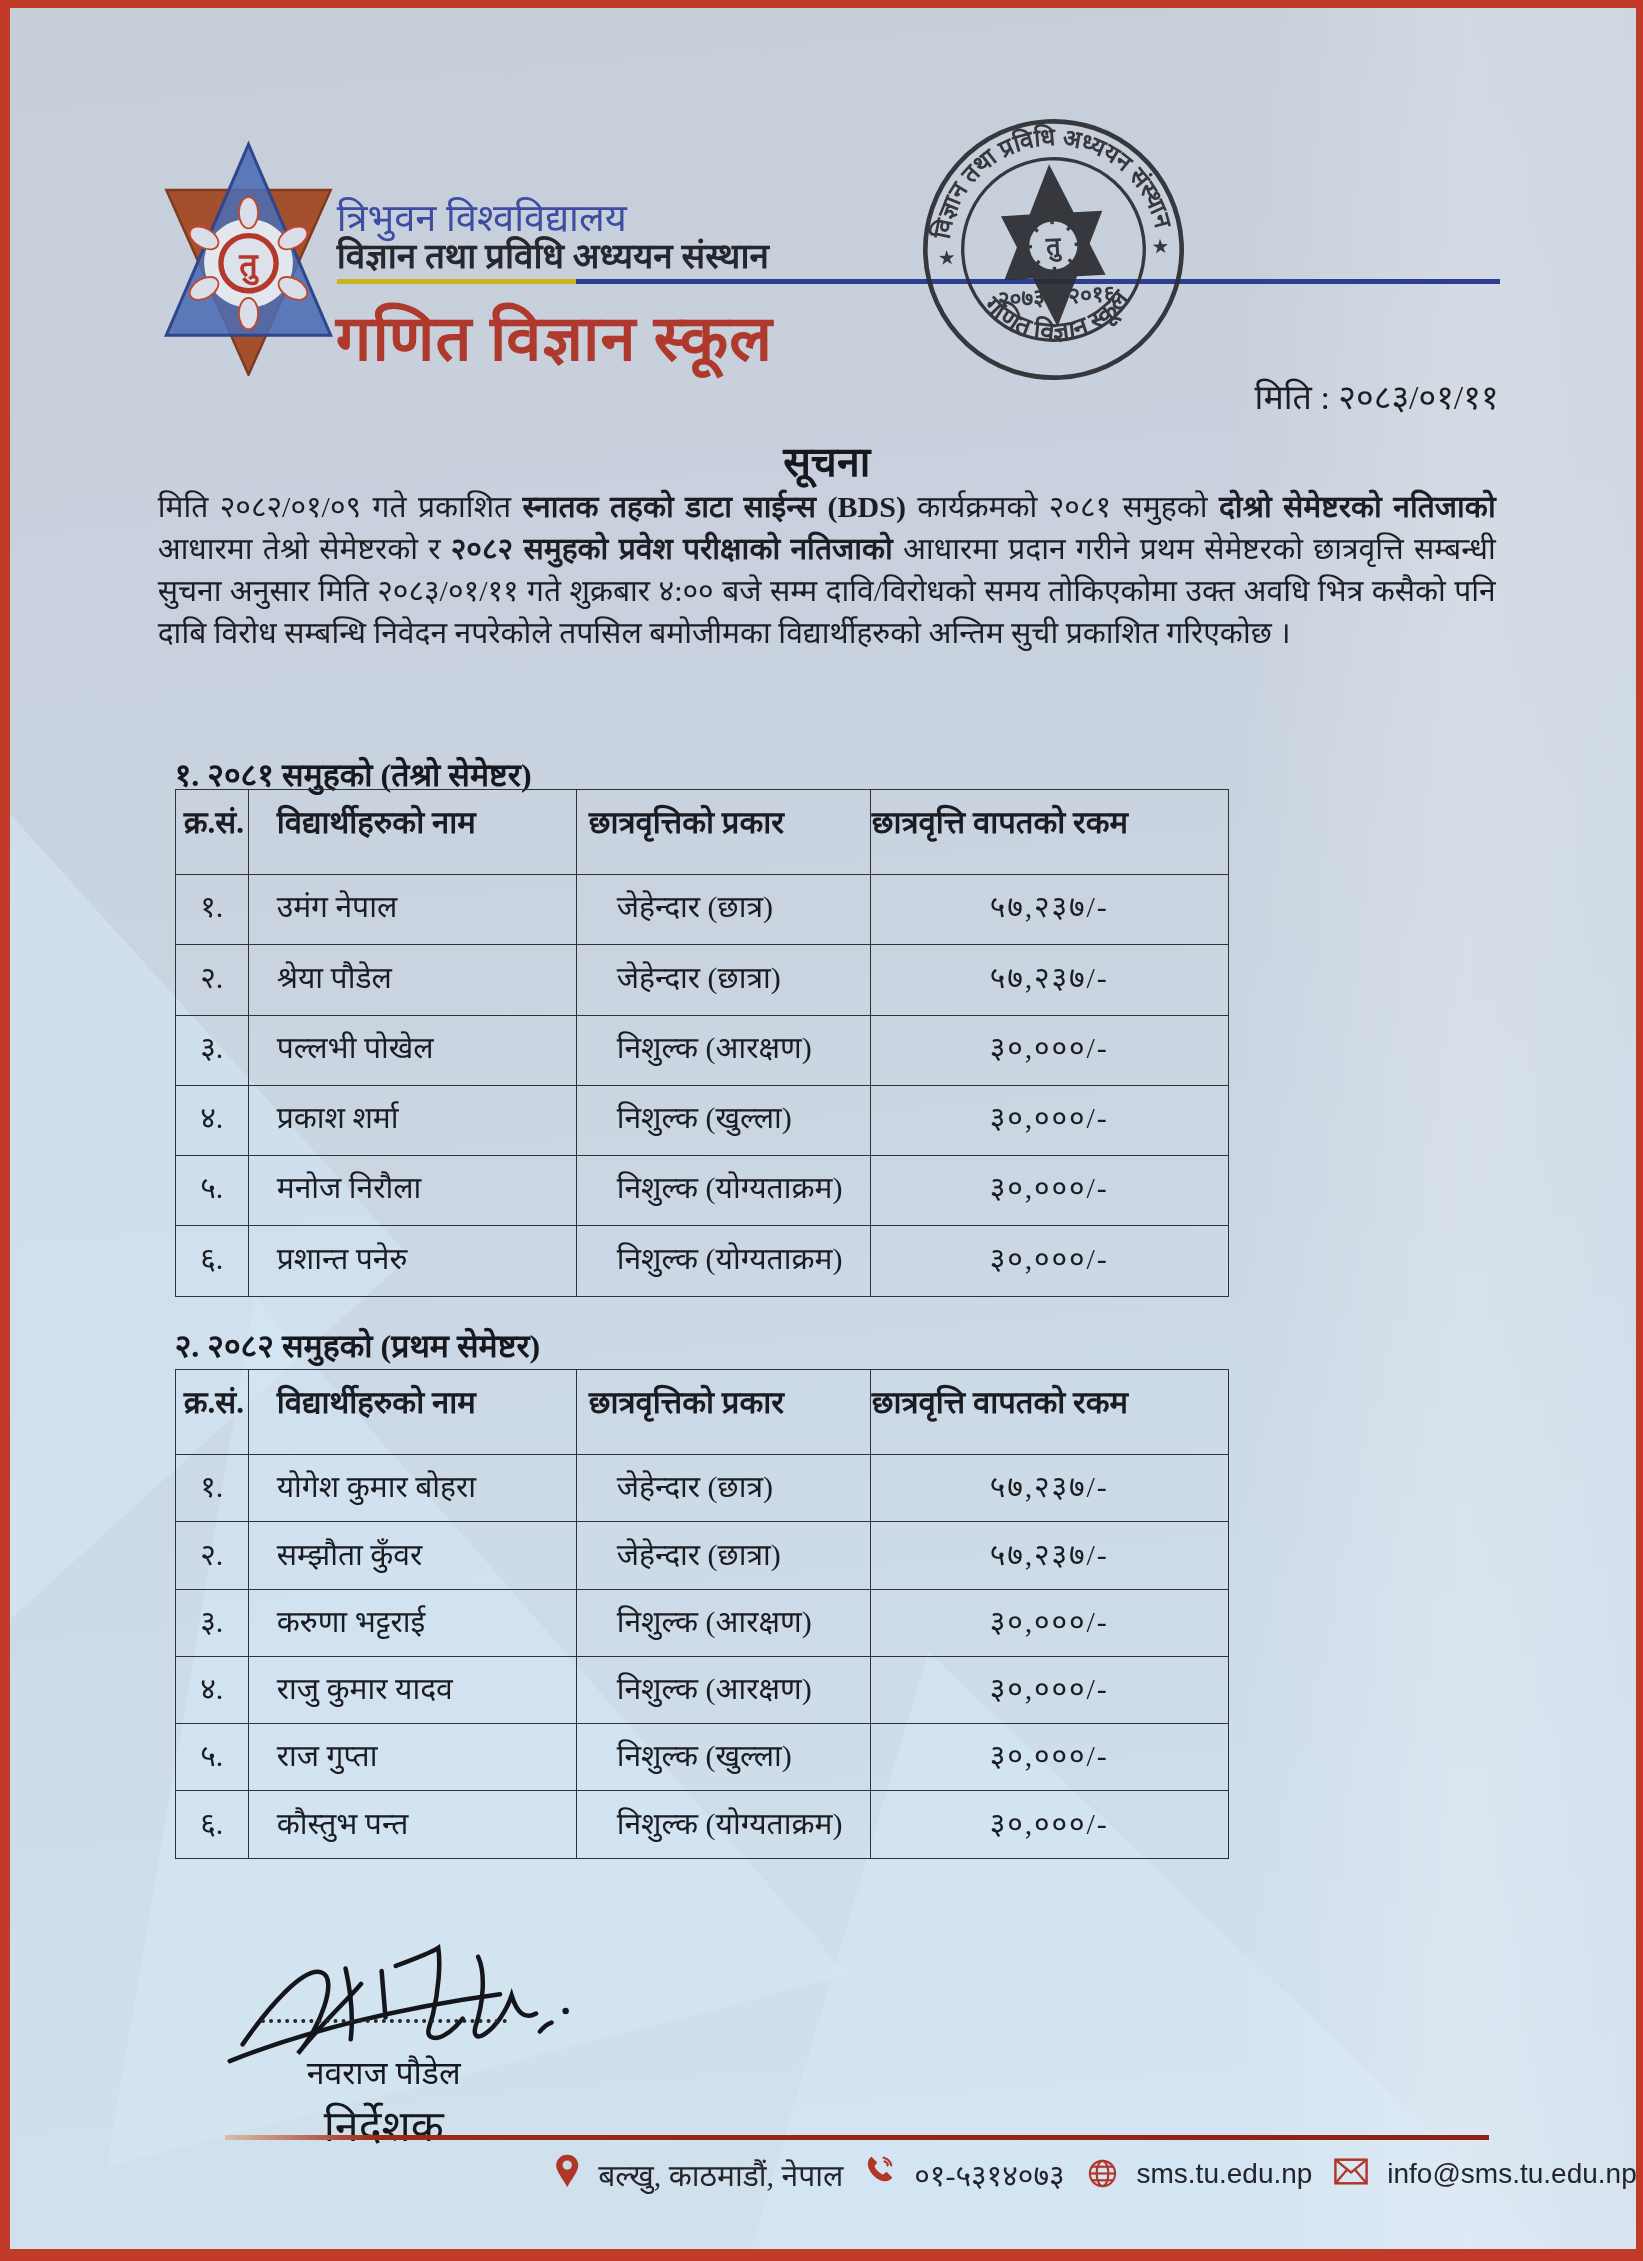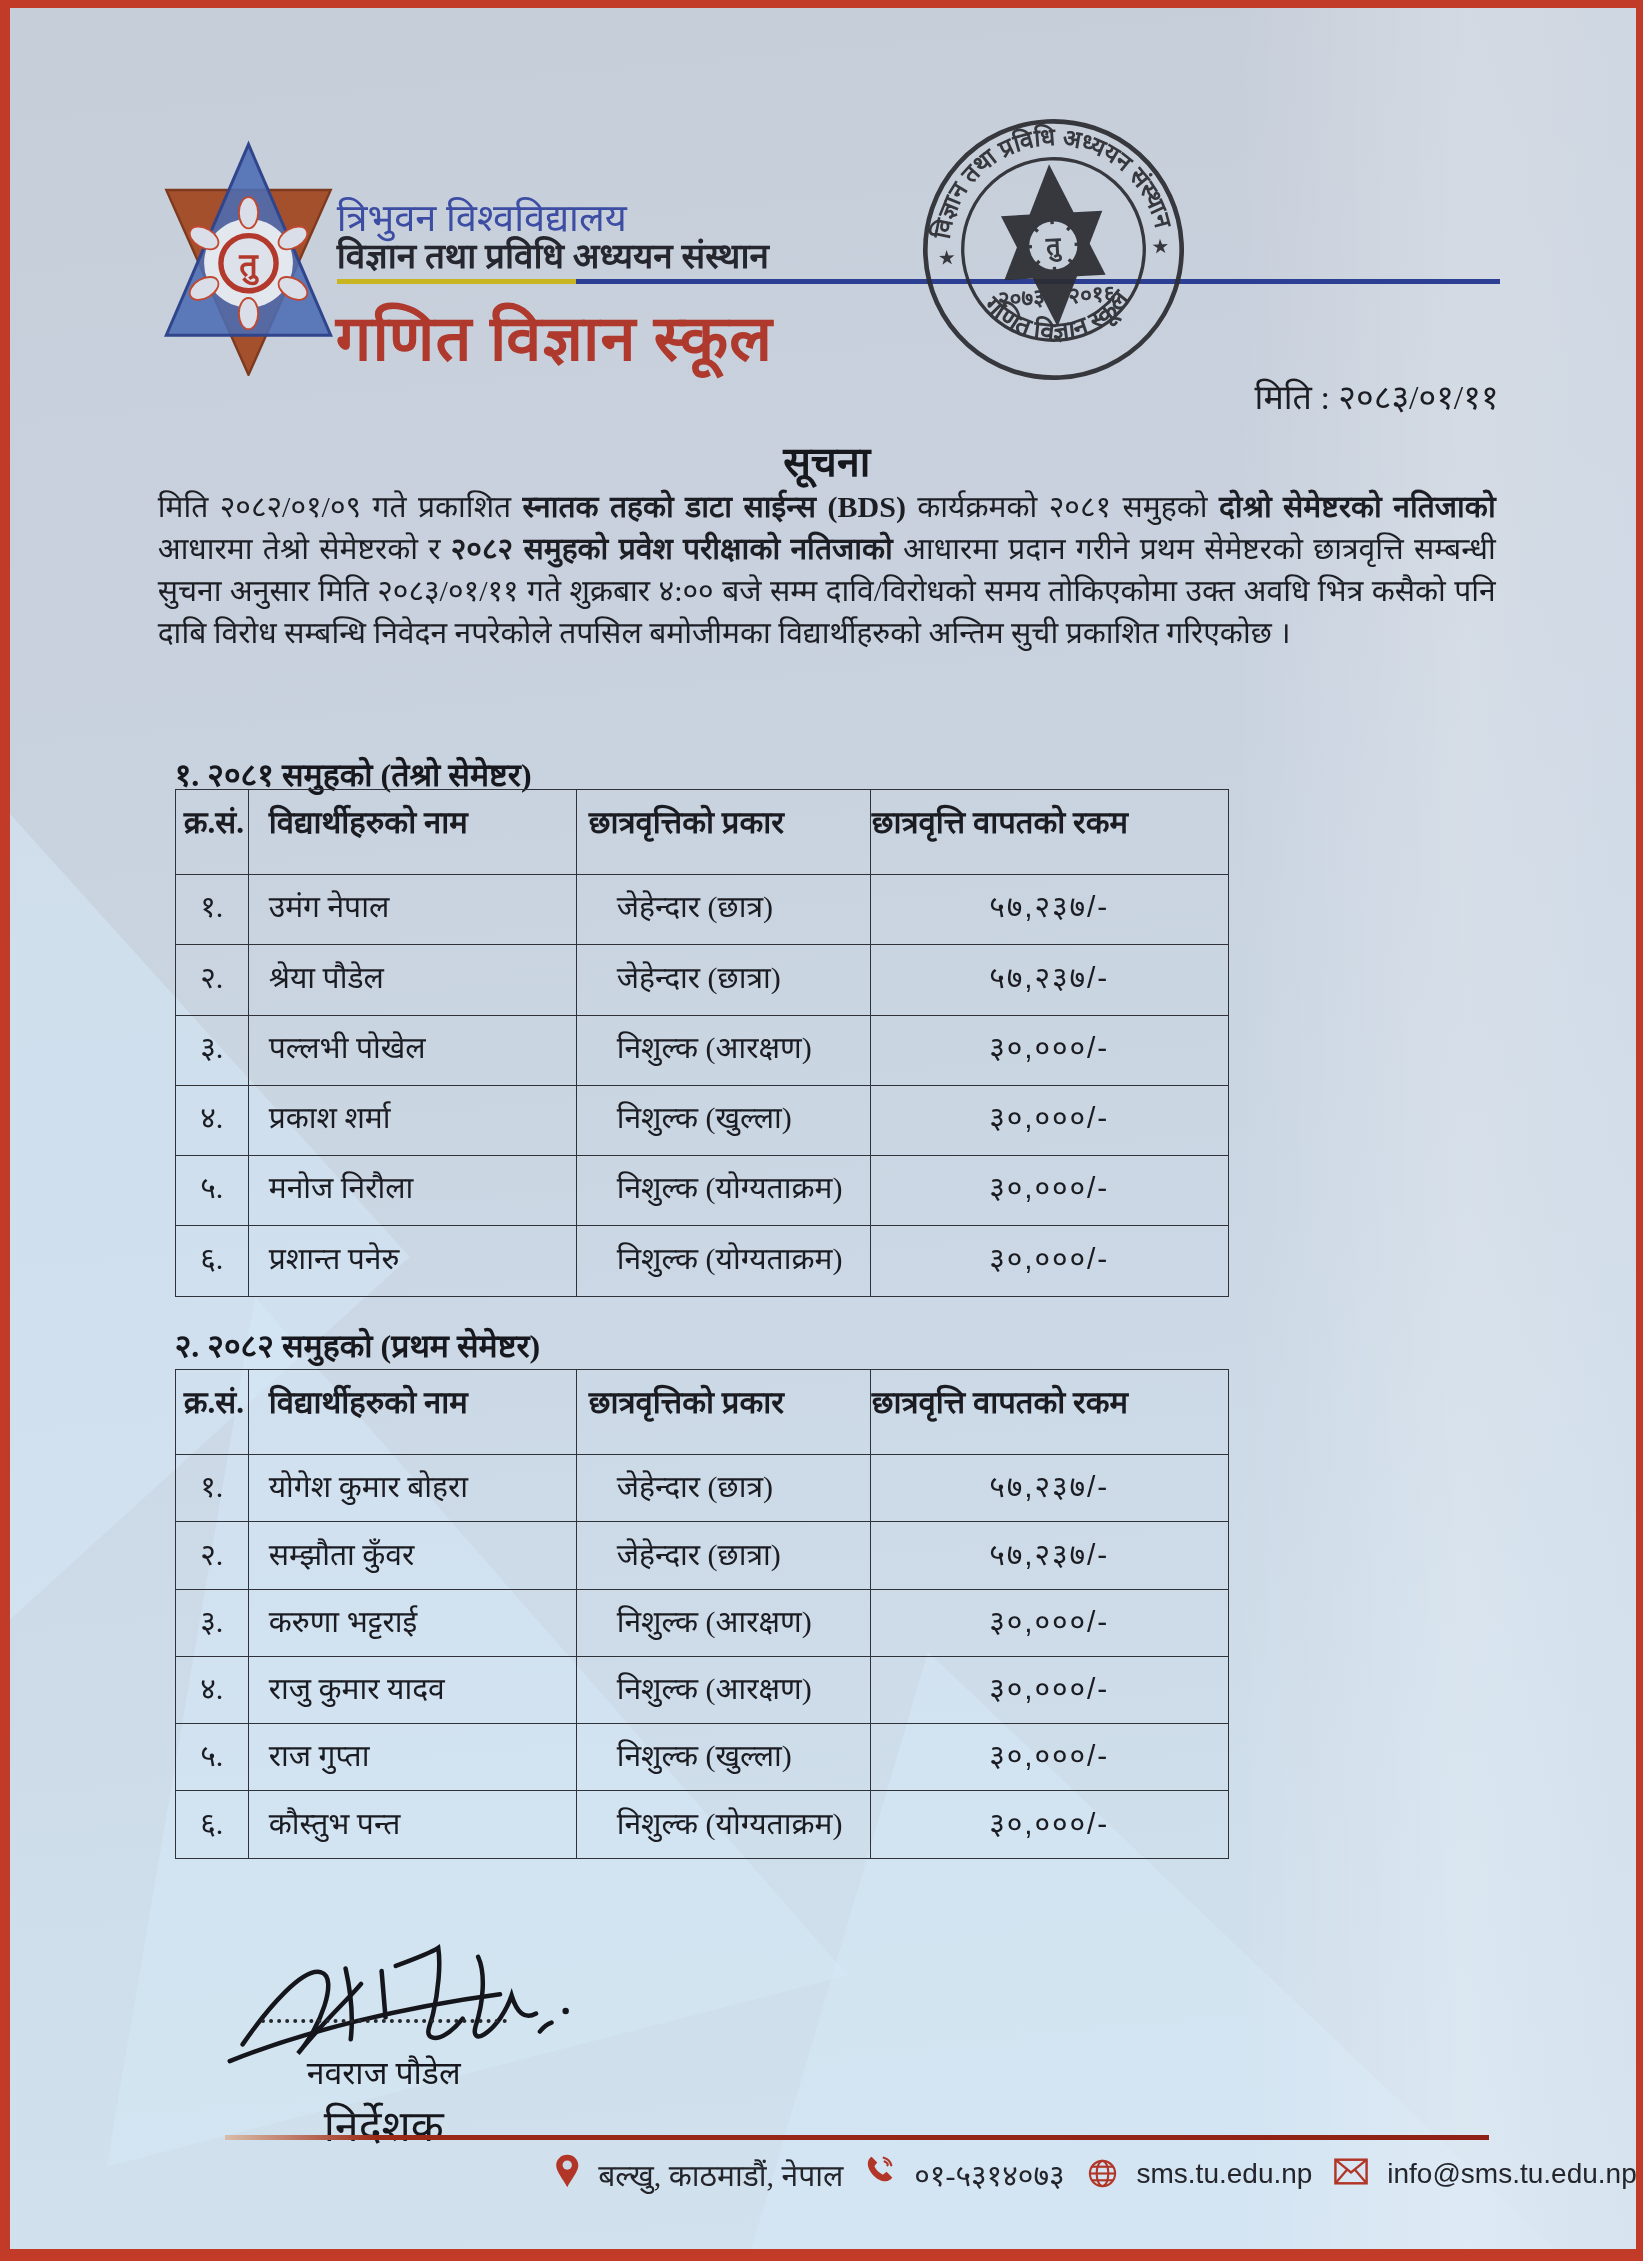--- a/index.html
+++ b/index.html
@@ -30,28 +30,28 @@
 
   .tbl-caption{position:absolute;left:165px;font-size:32px;font-weight:bold;color:#17181d;}
   .cap1{top:744px;} .cap2{top:1315px;}
   table.roster{position:absolute;left:165px;width:1053px;border-collapse:collapse;table-layout:fixed;
                font-size:30px;color:#1b1c22;}
   .t1{top:781px;} .t2{top:1361px;}
   table.roster th,table.roster td{border:1.9px solid #303239;vertical-align:top;padding-top:10.3px;overflow:hidden;}
   table.roster th{height:73px;font-size:31px;font-weight:bold;text-align:left;}
   .t1 td{height:58px;} .t2 td{height:55px;}
   .c-sn{width:73px;text-align:center;}
-  .c-name{width:328px;padding-left:20px;}
+  .c-name{width:328px;padding-left:28px;}
   .c-type{width:294px;padding-left:40px;}
   .c-amt{width:358px;text-align:center;}
   th.c-sn{text-align:center;padding-left:8px;}
   th.c-type{text-align:center;padding-left:12px;}
   th.c-amt{text-align:center;}
   td.c-sn{text-align:center;}
-  td.c-amt{font-family:Liberation Sans, sans-serif;letter-spacing:1.9px;}
+  td.c-amt{font-family:Liberation Serif, serif;letter-spacing:1.9px;}
 
   .sig-scribble{position:absolute;left:213px;top:1927px;width:361px;height:148px;}
   .sig-dots{position:absolute;left:251px;top:2011px;width:246px;border-bottom:4.5px dotted #26272c;}
   .sig-name{position:absolute;left:251px;top:2042px;width:246px;text-align:center;font-size:32px;color:#17181d;}
   .sig-title{position:absolute;left:251px;top:2087px;width:246px;text-align:center;font-size:43px;color:#17181d;}
 
   .footer-rule{position:absolute;left:215px;top:2127px;width:1264px;height:5.2px;
                background:linear-gradient(90deg,#d9bca8 0,#9c2a18 12%,#8e2015 100%);}
   .contact-row{position:absolute;left:545px;top:2146px;display:flex;align-items:center;gap:10.3px;
                font-size:30px;color:#24252b;white-space:nowrap;}

